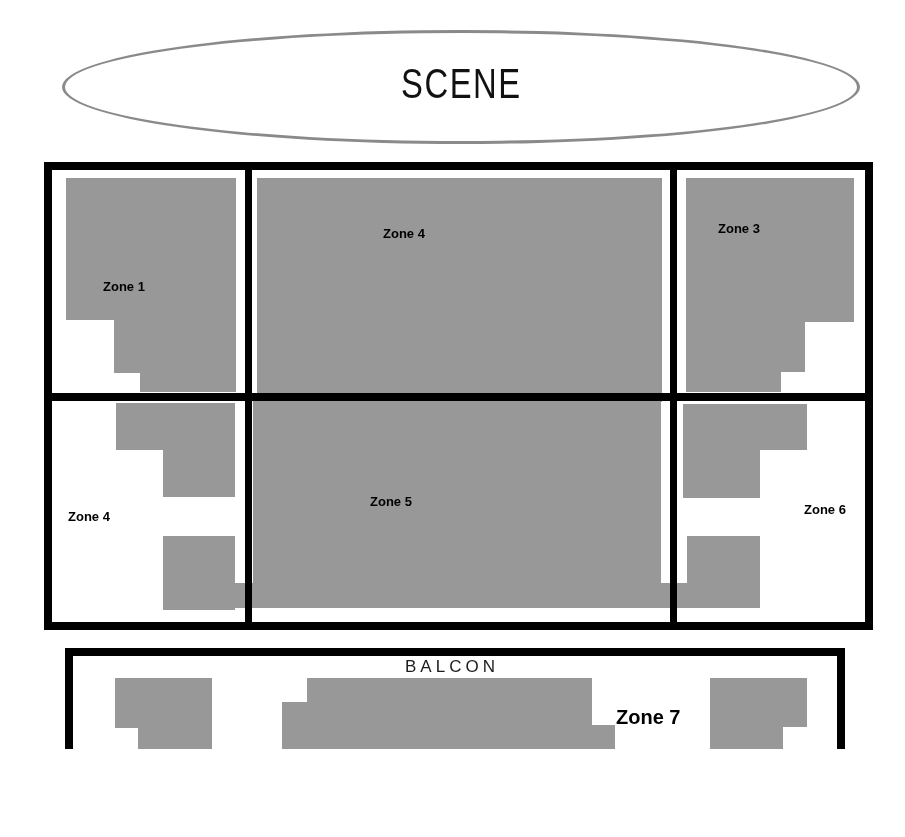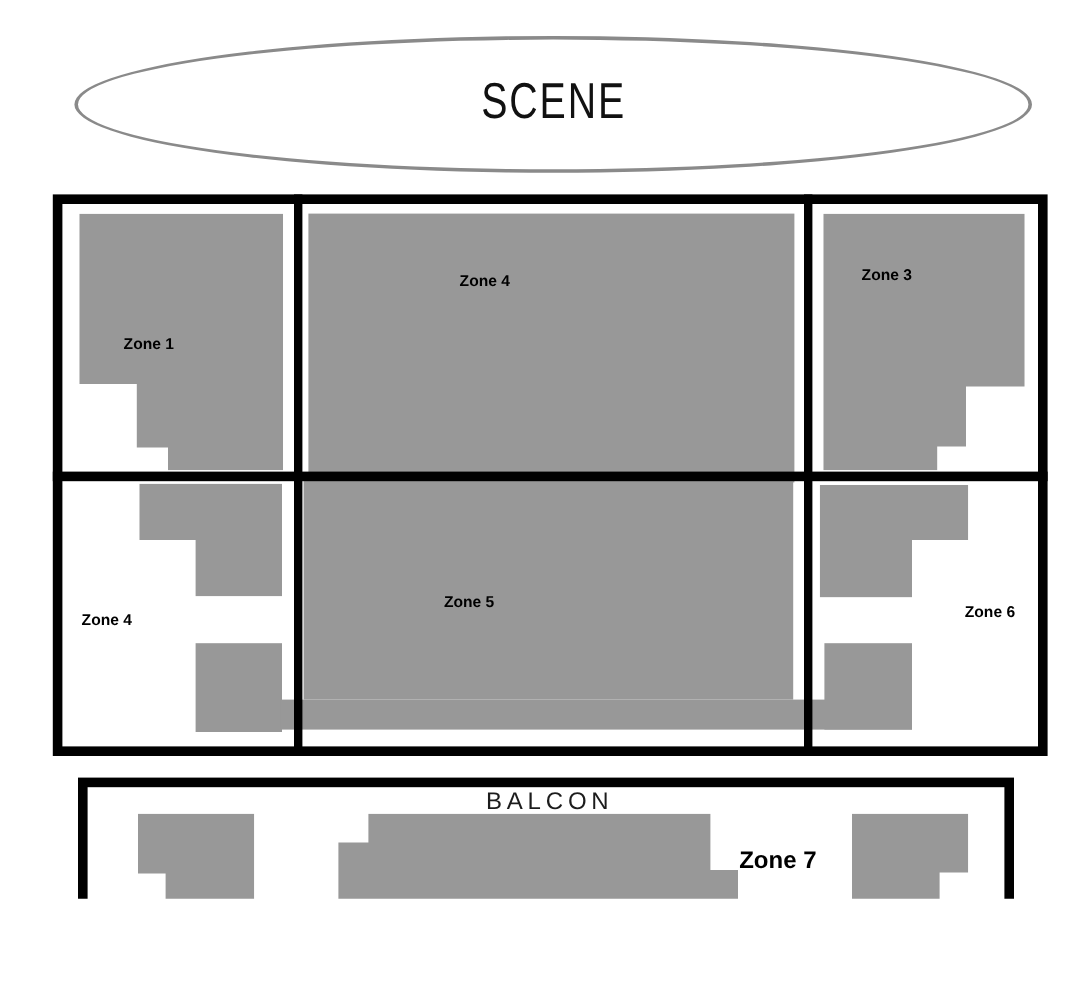--- a/index.html
+++ b/index.html
@@ -22,21 +22,21 @@
             border:8px solid var(--outline,#000);box-sizing:border-box;z-index:2;}
   .balcony-box{position:absolute;left:65px;top:648px;width:780px;height:189px;
             border:8px solid var(--outline,#000);box-sizing:border-box;z-index:2;}
   .line{position:absolute;background:var(--outline,#000);z-index:2;}
 
   
   .zlabel{position:absolute;font-size:13px;font-weight:bold;color:#000;
           line-height:1;z-index:3;white-space:nowrap;}
   .zlabel-big{position:absolute;font-size:20px;font-weight:bold;color:#000;
           line-height:1;z-index:3;white-space:nowrap;}
-  .balcon-title{position:absolute;left:405px;top:658px;font-size:20px;
+  .balcon-title{position:absolute;left:405px;top:658px;font-size:17px;
           letter-spacing:4px;color:#1c1c1c;line-height:1;z-index:3;white-space:nowrap;}
 </style>
 </head>
 <body>
 
 <div class="canvas">
 
   <div class="stage">
     <span class="stage-label">SCENE</span>
   </div>

